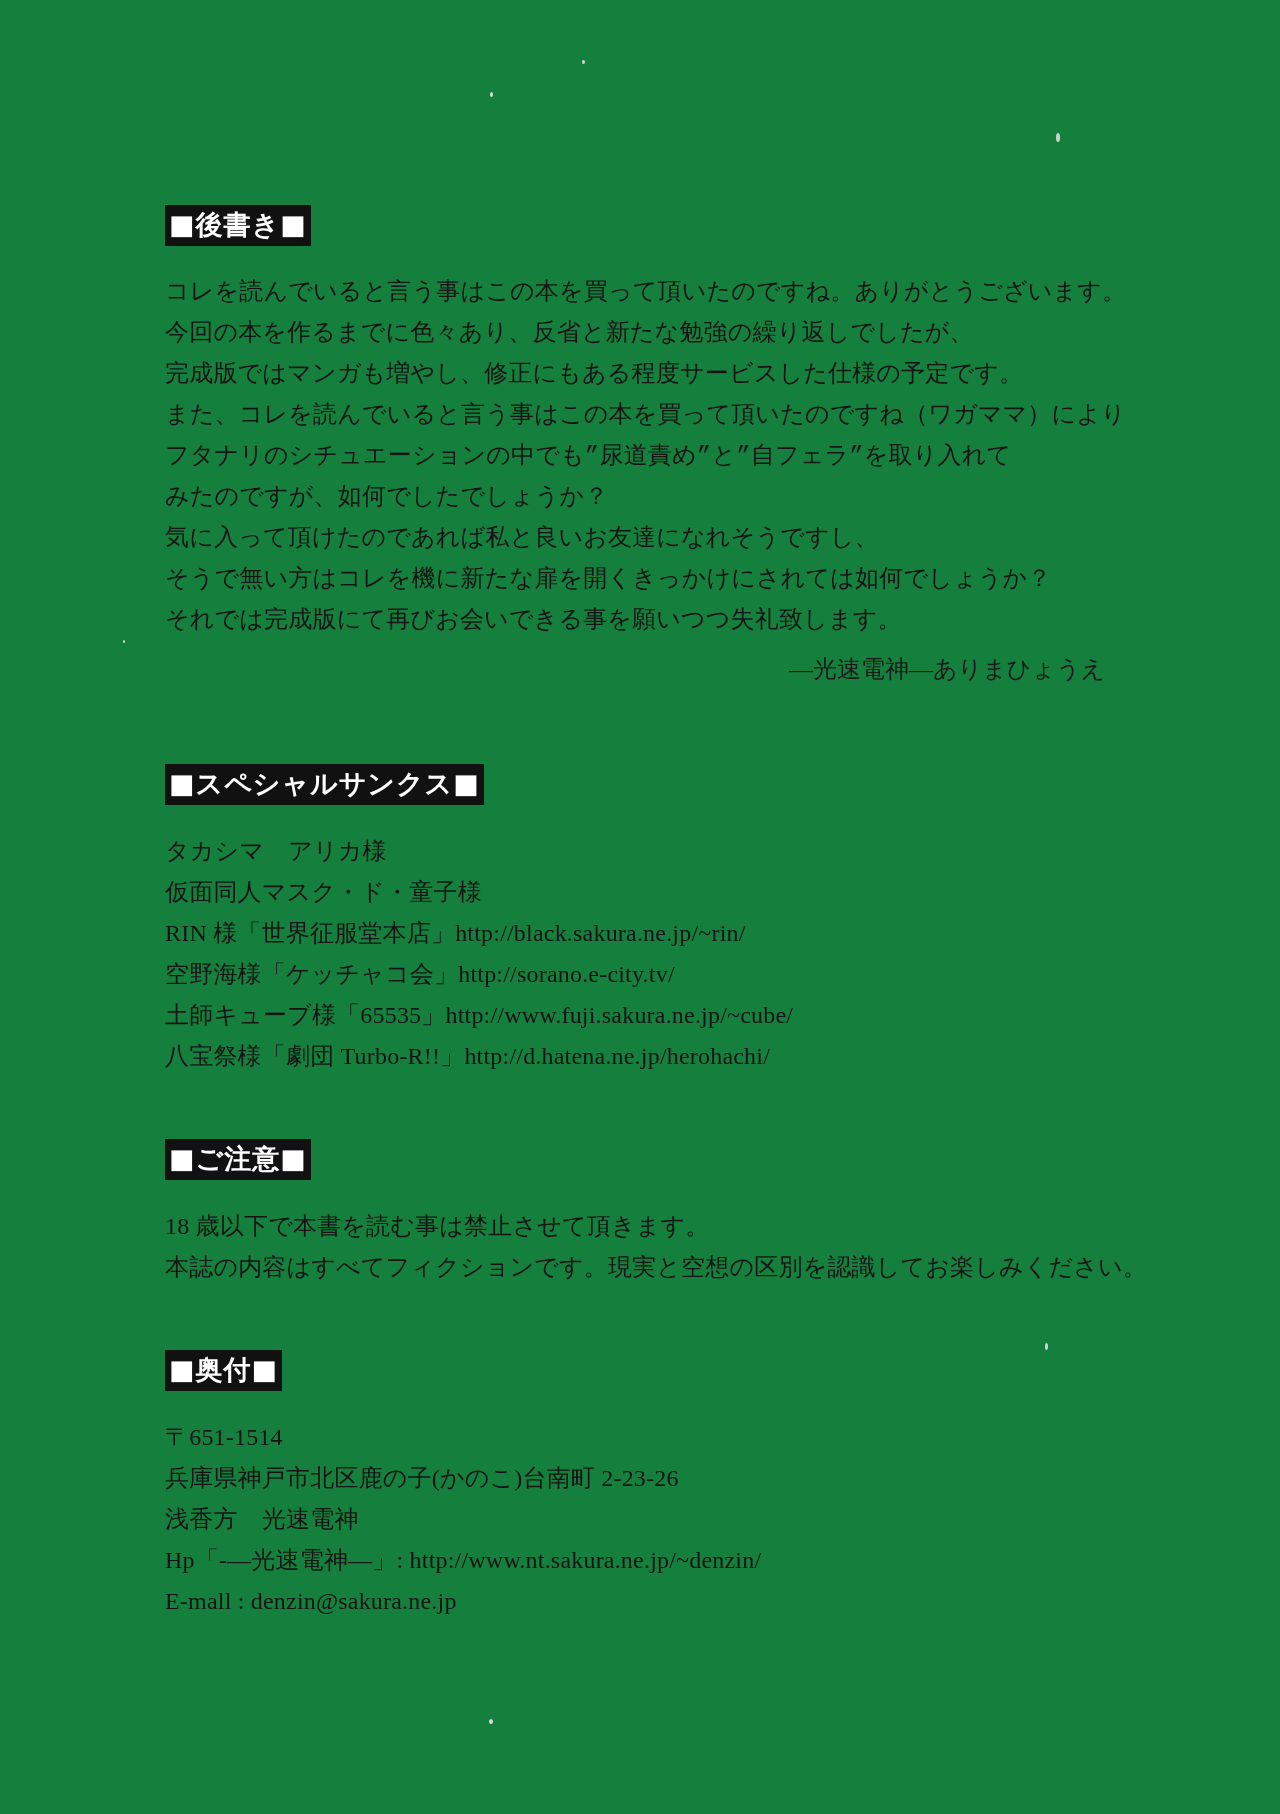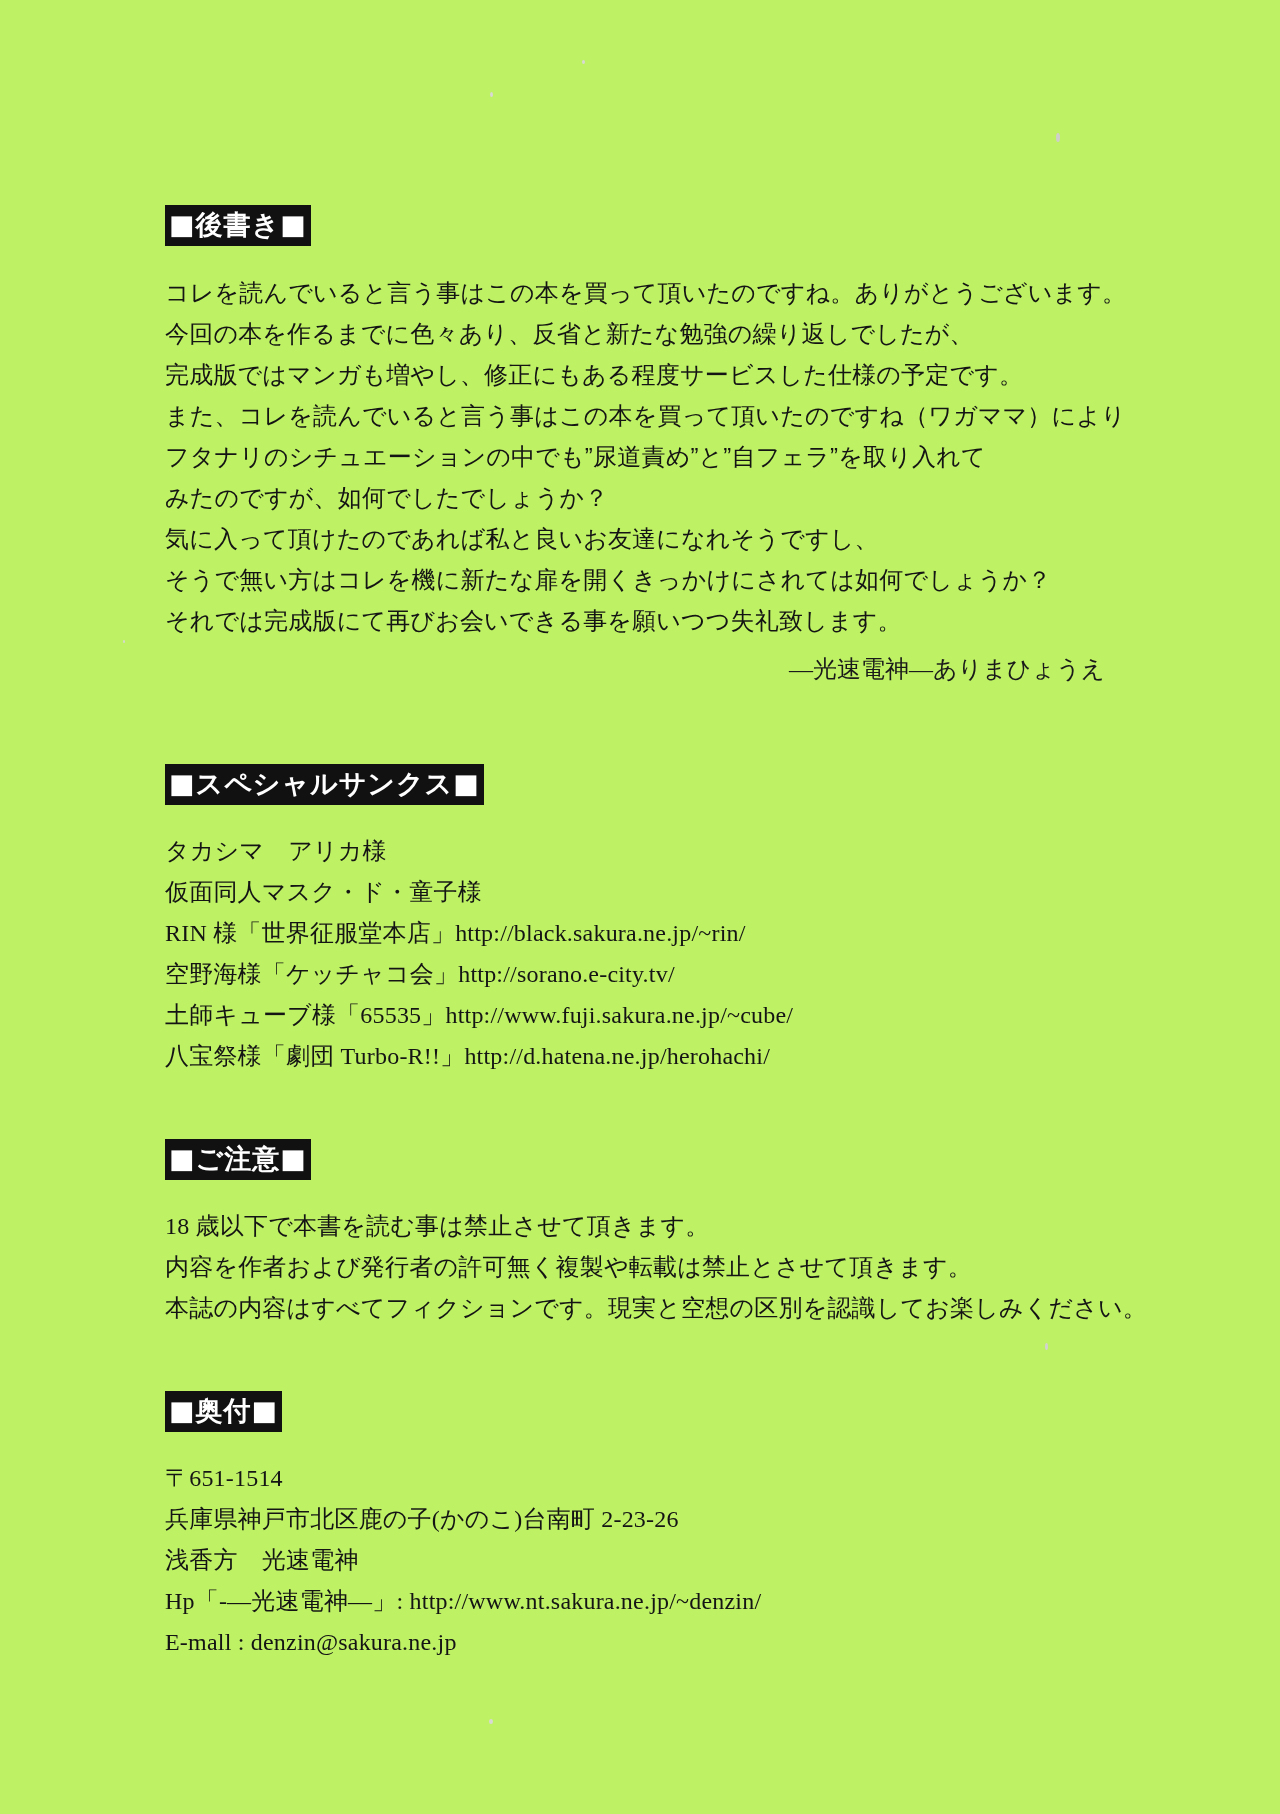--- a/index.html
+++ b/index.html
@@ -11,21 +11,21 @@
     width: 1280px;
     height: 1814px;
     position: relative;
     font-family: "Liberation Serif", "DejaVu Serif", serif;
     color: #1a1a1a;
     overflow: hidden;
   }
   .page {
     position: absolute;
     inset: 0;
-    background: #bef264;
+    background: #15803d;
   }
   .content {
     position: absolute;
     left: 165px;
     top: 205px;
     width: 950px;
   }
 
   
   .section-heading {
@@ -48,21 +48,21 @@
 
   .block-section {
     margin-bottom: 0;
   }
 
   .body-lines {
     margin-top: 26px;
   }
 
   .body-lines .line {
-    font-family: Liberation Sans, sans-serif;
+    font-family: Liberation Mono, monospace;
     font-size: 24px;
     line-height: 41px;
     color: #141414;
     white-space: nowrap;
     letter-spacing: 0.2px;
   }
 
   .signature {
     text-align: right;
     font-size: 24px;
@@ -151,21 +151,20 @@
     </section>
 
     <div class="gap-mid"></div>
 
     <section class="block-section">
       <div class="heading-row">
         <span class="section-heading">■ご注意■</span>
       </div>
       <div class="body-lines notice-lines">
         <div class="line">18 歳以下で本書を読む事は禁止させて頂きます。</div>
-        <div class="line">内容を作者および発行者の許可無く複製や転載は禁止とさせて頂きます。</div>
         <div class="line">本誌の内容はすべてフィクションです。現実と空想の区別を認識してお楽しみください。</div>
       </div>
     </section>
 
     <div class="gap-mid"></div>
 
     <section class="block-section">
       <div class="heading-row">
         <span class="section-heading">■奥付■</span>
       </div>

